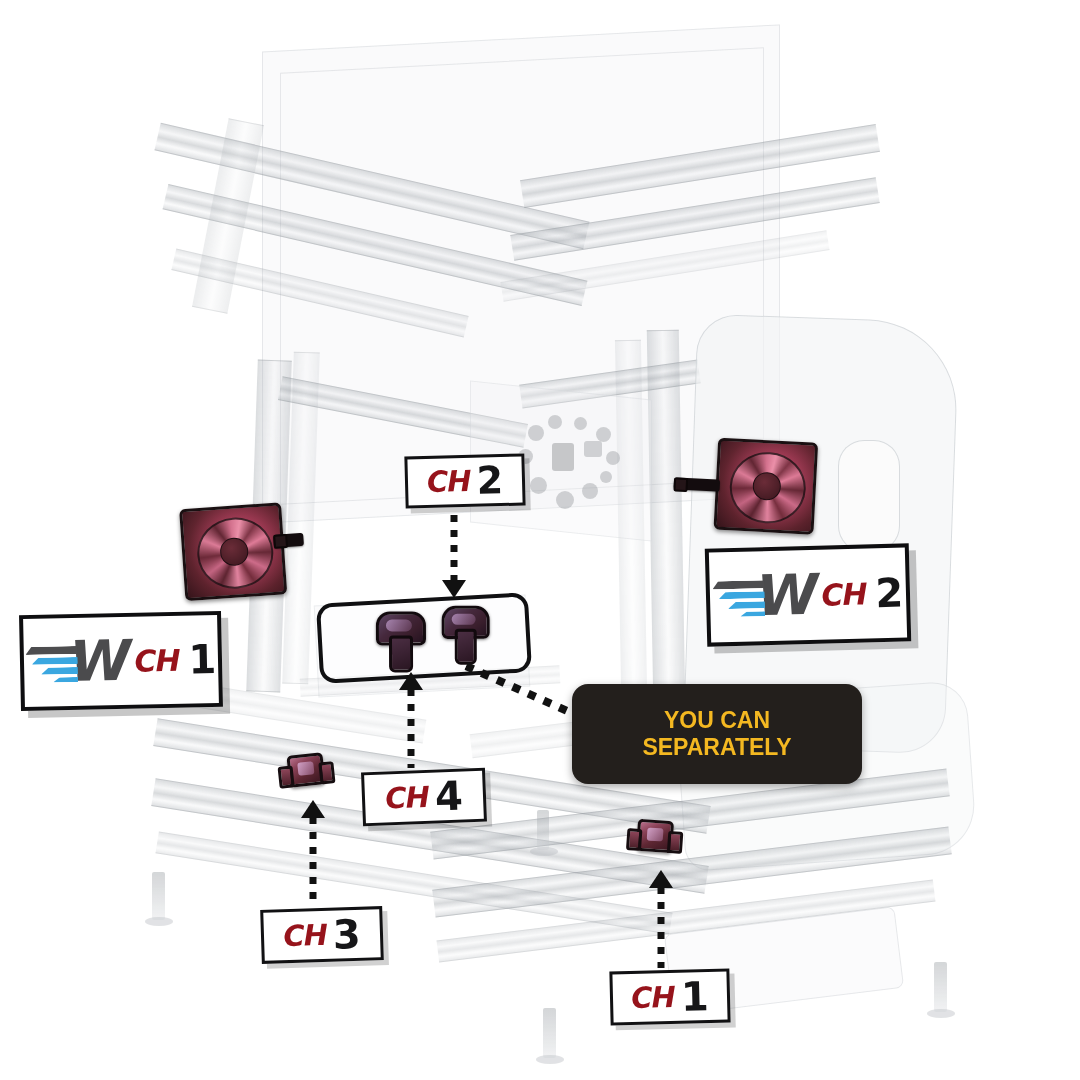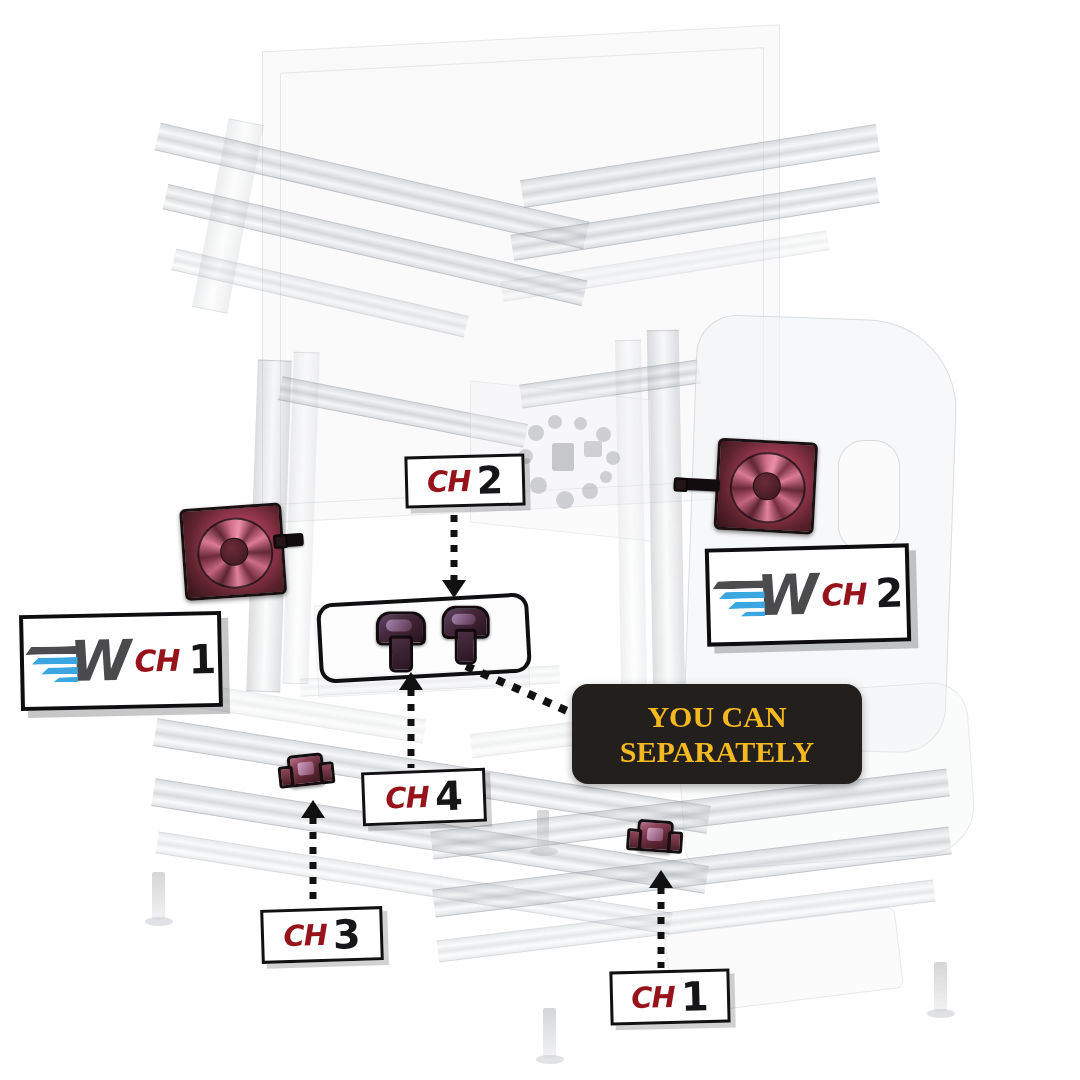--- a/index.html
+++ b/index.html
@@ -170,22 +170,22 @@
     background:rgba(255,255,255,.55);
     transform:rotate(-3.2deg);
   }
 
   .callout{
     position:absolute;background:#231f1c;border-radius:16px;
     display:flex;flex-direction:column;align-items:center;justify-content:center;
     padding:10px 14px;box-shadow:0 3px 8px rgba(0,0,0,.35);
   }
   .callout div{
-    font-family:Liberation Serif, serif;font-weight:bold;
-    color:#f4b821;font-size:30px;line-height:1.18;white-space:nowrap;
+    font-family:Liberation Sans, sans-serif;font-weight:bold;
+    color:#f4b821;font-size:23px;line-height:1.18;white-space:nowrap;
   }
 
   
   .arrow{position:absolute;}
   .arrow .shaft{
     position:absolute;left:50%;transform:translateX(-50%);
     width:7px;background-image:linear-gradient(#111 50%, rgba(255,255,255,0) 0%);
     background-size:7px 15px;background-repeat:repeat-y;
   }
   .arrow .head{position:absolute;left:50%;transform:translateX(-50%);width:0;height:0;}

